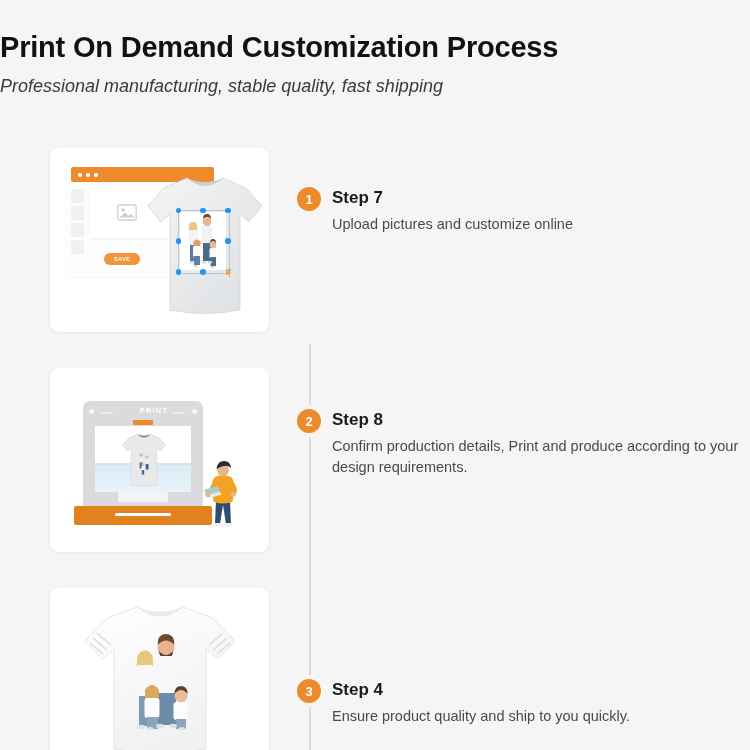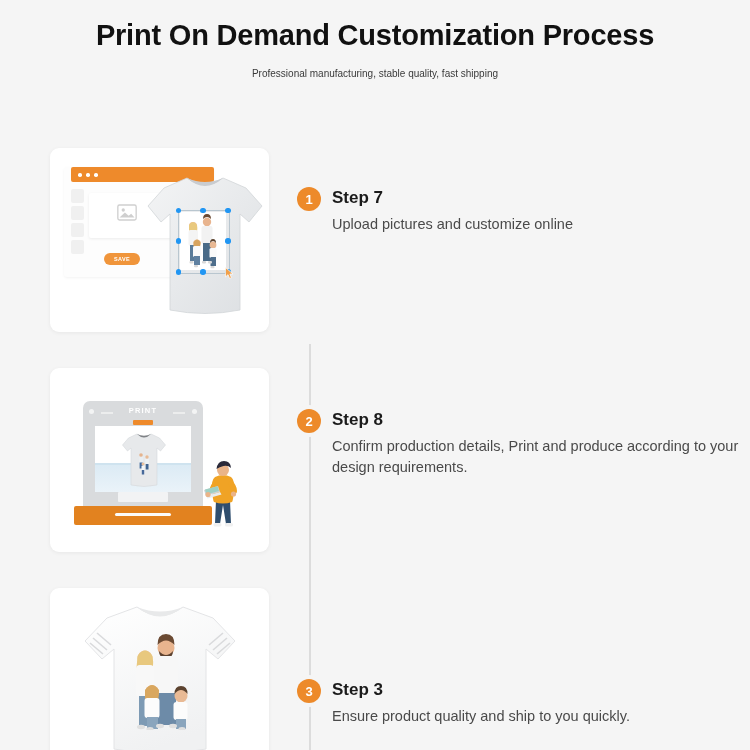--- a/index.html
+++ b/index.html
@@ -6,27 +6,27 @@
   body{
     width:750px;height:750px;
     background:#f5f5f5;
     font-family:"Liberation Sans","DejaVu Sans",sans-serif;
     overflow:hidden;
     position:relative;
   }
   .page{position:relative;width:750px;height:750px;}
 
   
-  .header{padding-top:18px;text-align:center;}
+  .header{padding-top:30px;text-align:left;}
   .title{
     font-size:29px;font-weight:bold;color:#111;
     letter-spacing:-0.2px;line-height:34px;margin:0;
   }
   .subtitle{
-    font-size:10px;color:#3a3a3a;margin:13px 0 0 0;line-height:18px;
+    font-size:18px;color:#3a3a3a;margin:13px 0 0 0;line-height:18px;font-style:italic;
   }
 
   
   .steps{position:absolute;left:0;top:148px;width:750px;}
   .step-row{position:relative;height:202px;margin-bottom:18px;}
   .step-row:last-child{margin-bottom:0;}
 
   .card{
     position:absolute;left:50px;top:0;
     width:219px;height:184px;
@@ -94,21 +94,21 @@
   .cursor{position:absolute;width:9px;height:12px;}
 
   
   .c2{position:relative;width:100%;height:100%;}
   .machine{
     position:absolute;left:33px;top:33px;width:120px;height:108px;
     background:#d9dbdd;border-radius:7px 7px 2px 2px;
   }
   .machine-top-label{
     position:absolute;left:0;top:5px;width:120px;text-align:center;
-    font-size:7.5px;font-weight:bold;color:#ffffff;letter-spacing:1.2px;
+    font-size:7.5px;font-weight:bold;color:#ffffff;letter-spacing:1.2px;padding-left:11px;
   }
   .dash{position:absolute;top:11px;width:12px;height:1.5px;background:#eceded;}
   .dash-l{left:18px;} .dash-r{right:18px;}
   .knob{position:absolute;top:8px;width:5px;height:5px;border-radius:50%;background:#f3f4f4;}
   .knob-l{left:6px;} .knob-r{right:6px;}
   .orange-tab{position:absolute;left:50%;margin-left:-10px;top:19px;width:20px;height:5px;background:#EE8A2B;border-radius:1px;}
   .window{
     position:absolute;left:12px;top:25px;width:96px;height:66px;background:#ffffff;
   }
   .water{position:absolute;left:0;bottom:0;width:100%;height:29px;
@@ -355,19 +355,19 @@
             <ellipse cx="18" cy="99" rx="4" ry="2.2" fill="#e0e0e0"></ellipse>
             <ellipse cx="27" cy="101" rx="3.6" ry="2" fill="#e0e0e0"></ellipse>
             <ellipse cx="59" cy="101" rx="3.6" ry="2" fill="#e0e0e0"></ellipse>
           </svg>
 
         </div>
       </div>
 
       <div class="step-text">
         <div class="badge">3</div>
-        <div class="step-title">Step 3</div>
+        <div class="step-title">Step 4</div>
         <div class="step-desc">Ensure product quality and ship to you quickly.</div>
       </div>
     </div>
 
   </div>
 </div>
 
 </body></html>

